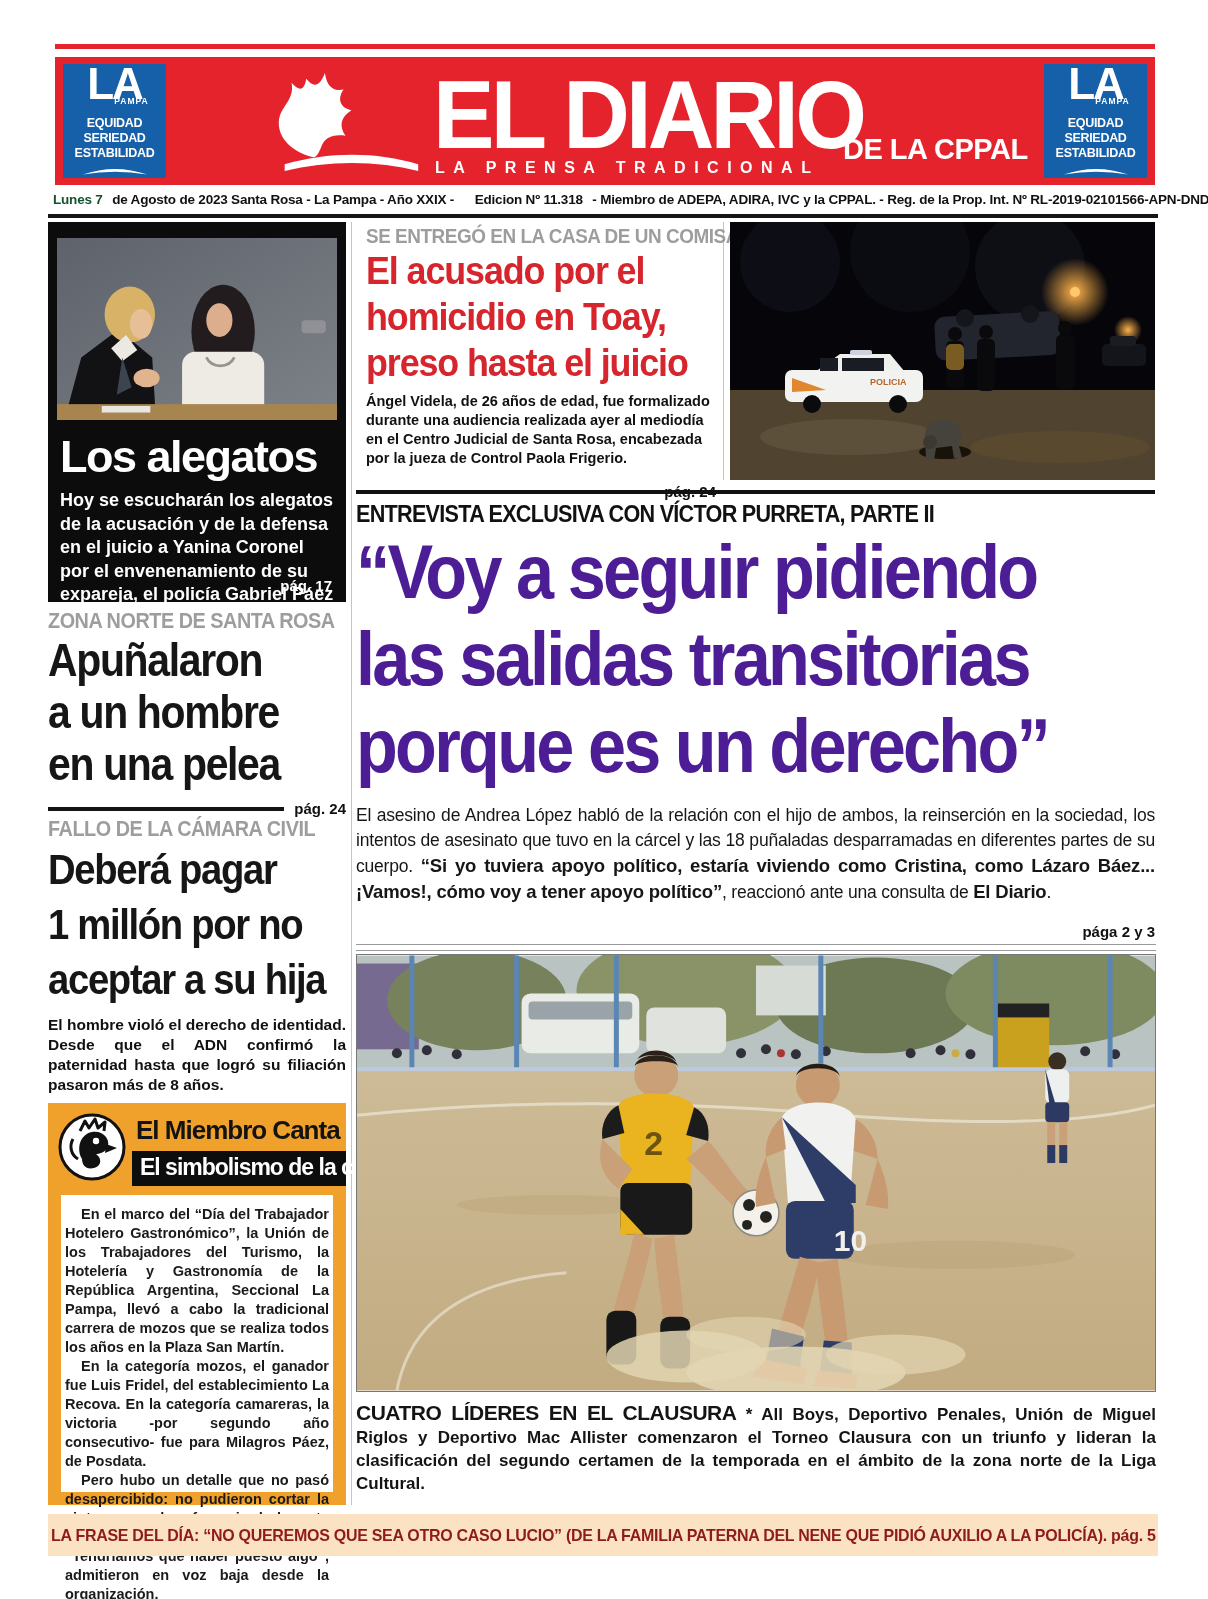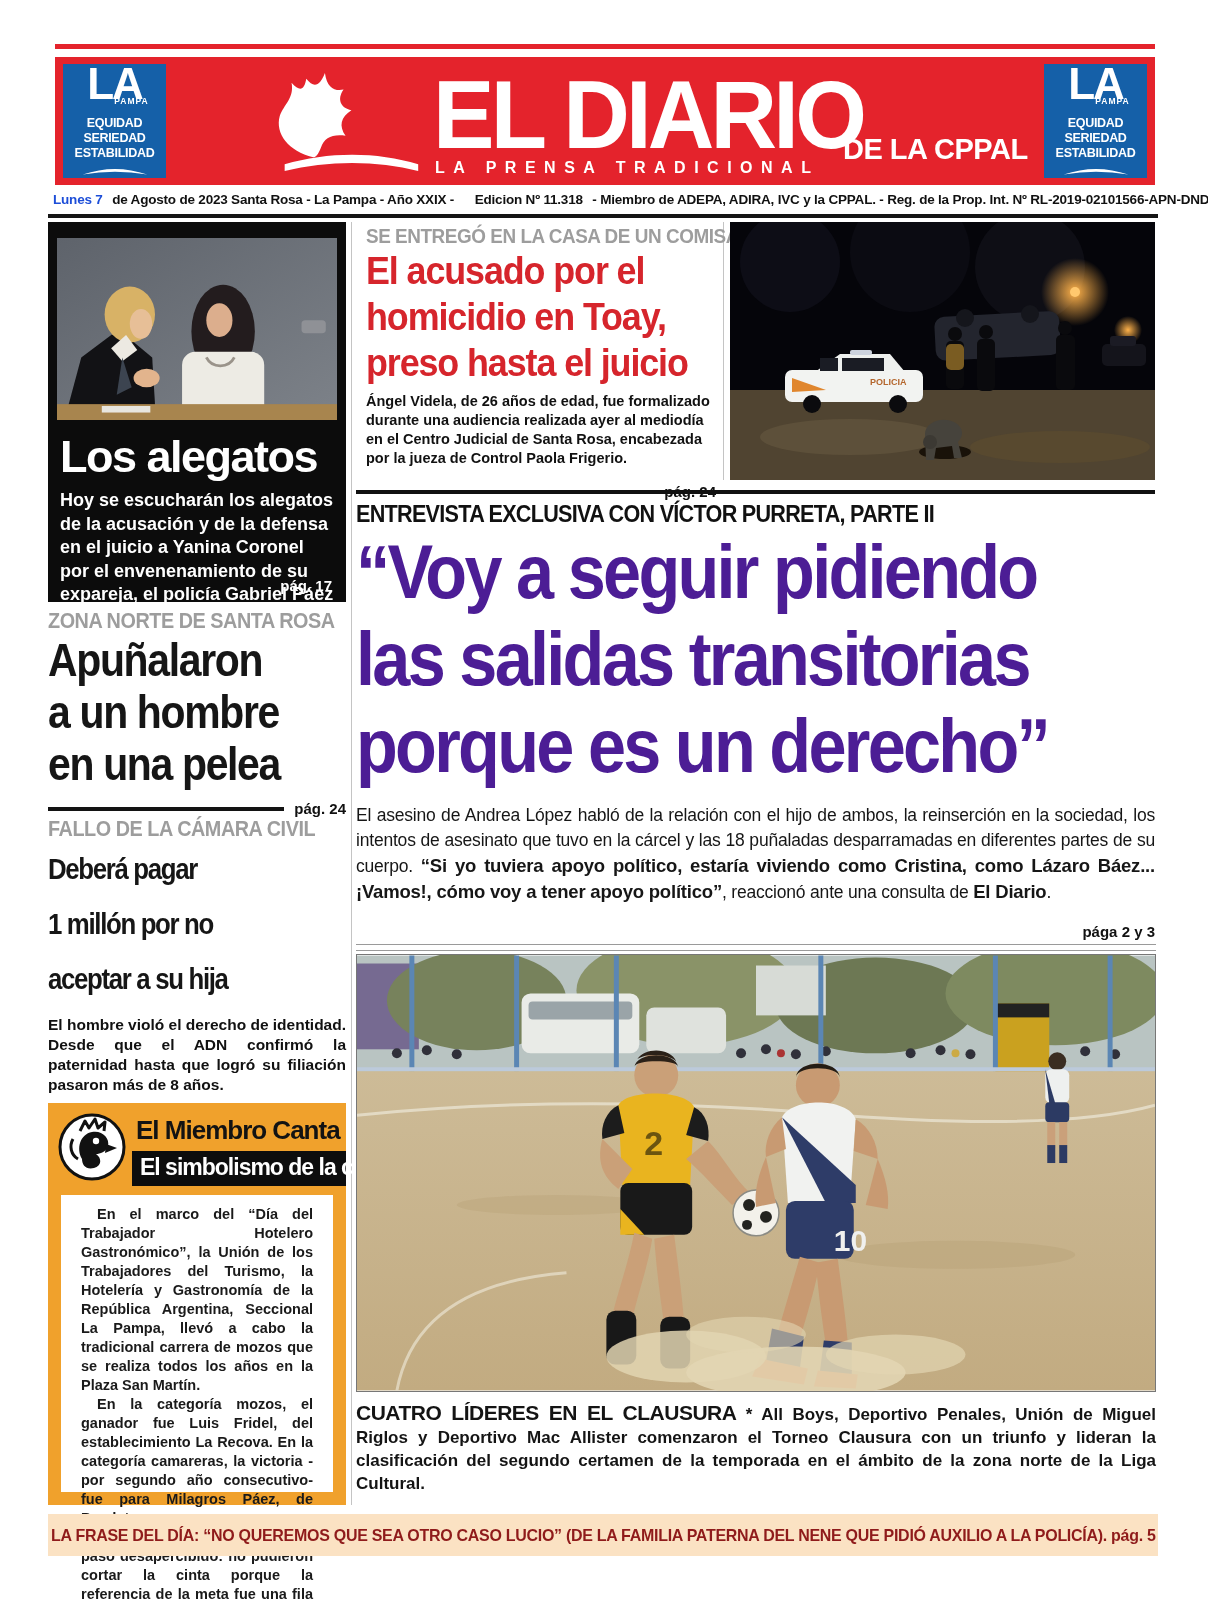--- a/index.html
+++ b/index.html
@@ -18,21 +18,21 @@
   .badge .val{font-size:12.5px;font-weight:800;line-height:15px;display:block;letter-spacing:-.3px;}
   .badge svg{display:block;margin:4px auto 0;}
   .brandflame{left:175px;top:10px;width:235px;height:108px;}
   .eldiario{left:378px;top:2px;font-size:97px;font-weight:800;color:#fff;letter-spacing:-4px;
             transform:scaleX(.95);transform-origin:0 0;white-space:nowrap;}
   .delapampa{left:788px;top:76px;font-size:29px;font-weight:800;color:#fff;letter-spacing:-.5px;white-space:nowrap;}
   .tagline{left:380px;top:102px;font-size:16px;font-weight:700;color:#fff;letter-spacing:8.5px;white-space:nowrap;}
 
   .dateline{left:50px;top:192px;width:1108px;text-align:center;font-size:13.5px;font-weight:700;
             letter-spacing:-.2px;white-space:nowrap;}
-  .dateline .red{color:#1d4ed8;}
+  .dateline .red{color:#14532d;}
   .dateline span{margin:0 3px;}
   .ruleblack{left:48px;top:214px;width:1110px;height:4px;background:#151515;}
 
   
   .kicker{color:#9d9d9d;font-weight:800;letter-spacing:-.5px;font-size:22px;}
   .pageref{font-size:15px;font-weight:800;color:#111;}
   .refrow{display:flex;align-items:center;gap:10px;margin-top:10px;}
   .refrow .bar{flex:1;height:4px;background:#131313;}
   .vdiv{width:1px;background:#c4c4c4;}
 
@@ -40,30 +40,30 @@
   .alegatos{left:48px;top:222px;width:298px;height:380px;background:#0c0c0c;}
   .alegatos .photo{margin:9px 9px 0;width:280px;height:196px;display:block;}
   .alegatos h1{margin:4px 12px 0;font-size:45px;color:#fff;letter-spacing:-1.5px;font-weight:800;}
   .alegatos p{margin:6px 12px 0;font-size:18px;line-height:23.5px;font-weight:700;color:#fff;}
   .alegatos .pageref{position:absolute;right:14px;bottom:8px;color:#fff;}
 
   .zona{left:48px;top:608px;width:298px;}
   .bigblack{font-size:46px;line-height:52px;font-weight:800;color:#161616;letter-spacing:-1.5px;}
   .bigblack div{transform:scaleX(.89);transform-origin:0 50%;white-space:nowrap;}
   .fallo{left:48px;top:816px;width:298px;}
-  .fallo .bigblack{font-size:29px;line-height:55px;}
+  .fallo .bigblack{font-size:43px;line-height:55px;}
   .smallbody{font-size:15.5px;line-height:20px;font-weight:700;color:#111;text-align:justify;margin-top:8px;}
 
   .gallito{left:48px;top:1103px;width:298px;height:402px;background:#f0a12c;}
   .gallito .hdr{position:relative;height:88px;}
   .gallito .roost{position:absolute;left:10px;top:10px;}
   .gallito .gtitle{position:absolute;left:88px;top:12px;font-size:26px;font-weight:800;color:#131313;letter-spacing:-1px;white-space:nowrap;}
   .gallito .gsub{position:absolute;left:84px;top:48px;right:0;background:#0d0d0d;color:#fff;
                  font-size:23px;font-weight:800;letter-spacing:-1px;padding:3px 8px 5px 8px;white-space:nowrap;}
-  .gallito .inner{position:absolute;left:13px;right:13px;top:92px;bottom:13px;background:#fff;padding:10px 20px;}
+  .gallito .inner{position:absolute;left:13px;right:13px;top:92px;bottom:13px;background:#fff;padding:10px 4px;}
   .gallito .inner p{margin:0;font-size:14.5px;line-height:19px;font-weight:700;color:#1a1a1a;
                     text-align:justify;text-indent:16px;}
 
   
   .coldiv1{left:351px;top:222px;height:1283px;}
   .coldiv2{left:723px;top:222px;height:258px;}
 
   .toay{left:366px;top:224px;width:350px;}
   .toay .kicker{font-size:21px;}
   .redhead{font-size:39px;line-height:46px;font-weight:800;color:#d6252c;letter-spacing:-1.2px;}

